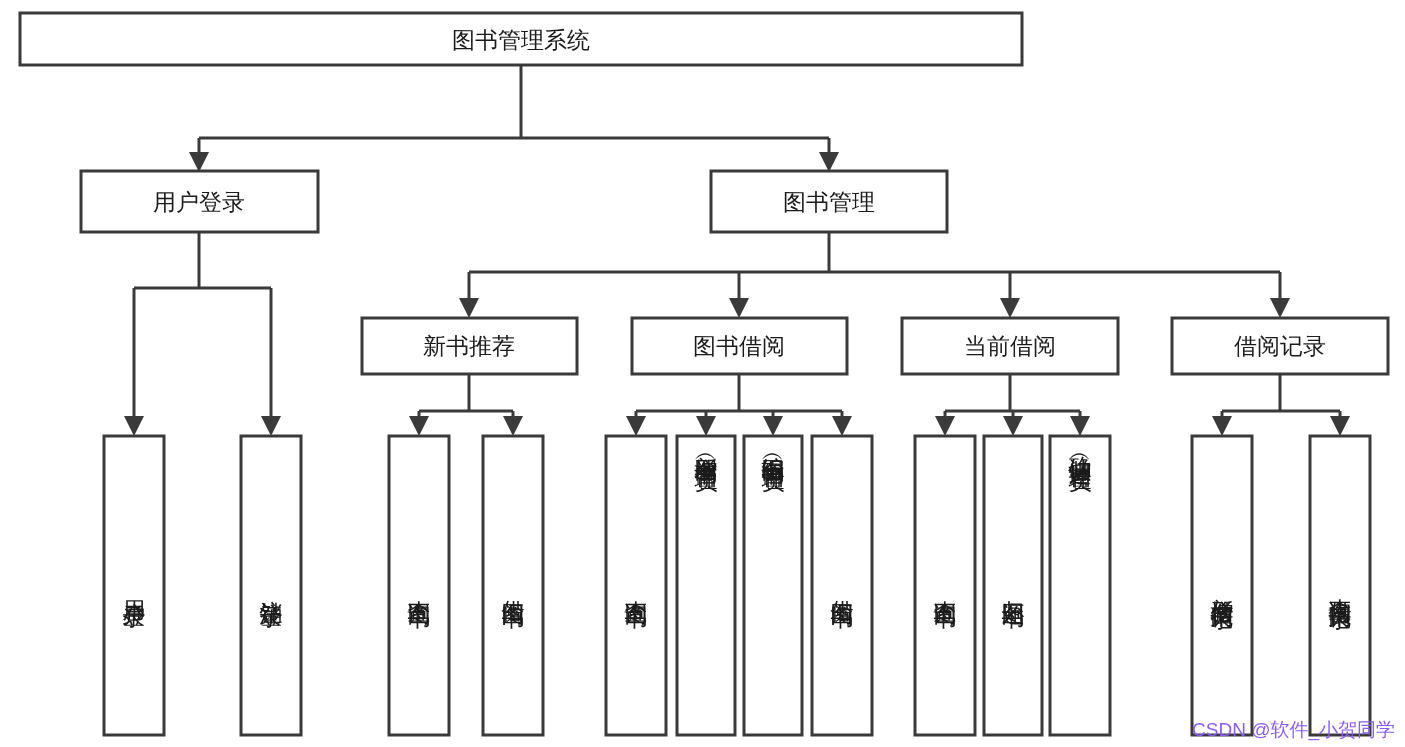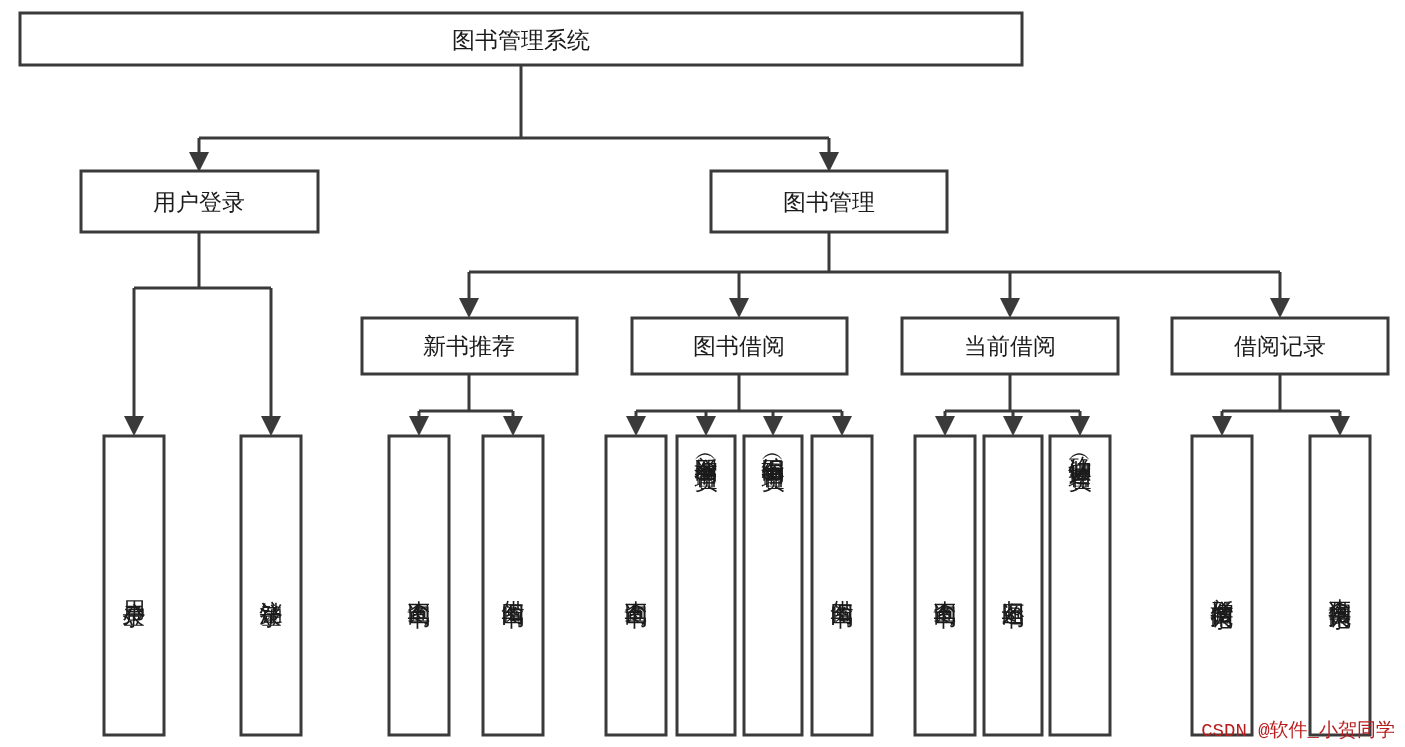--- a/index.html
+++ b/index.html
@@ -63,23 +63,23 @@
     line-height: 1.18;
     color: #1b1b1b;
     letter-spacing: 2px;
     white-space: nowrap;
     text-align: center;
   }
   .watermark {
     position: absolute;
     right: 10px;
     bottom: 4px;
-    font-family: Liberation Mono, monospace;
+    font-family: Liberation Sans, sans-serif;
     font-size: 19px;
-    color: #b91c1c;
+    color: #8b5cf6;
     white-space: nowrap;
     pointer-events: none;
     text-align: center;
   }
 </style>
 </head>
 <body>
 
 <div id="diagram-root">
 

